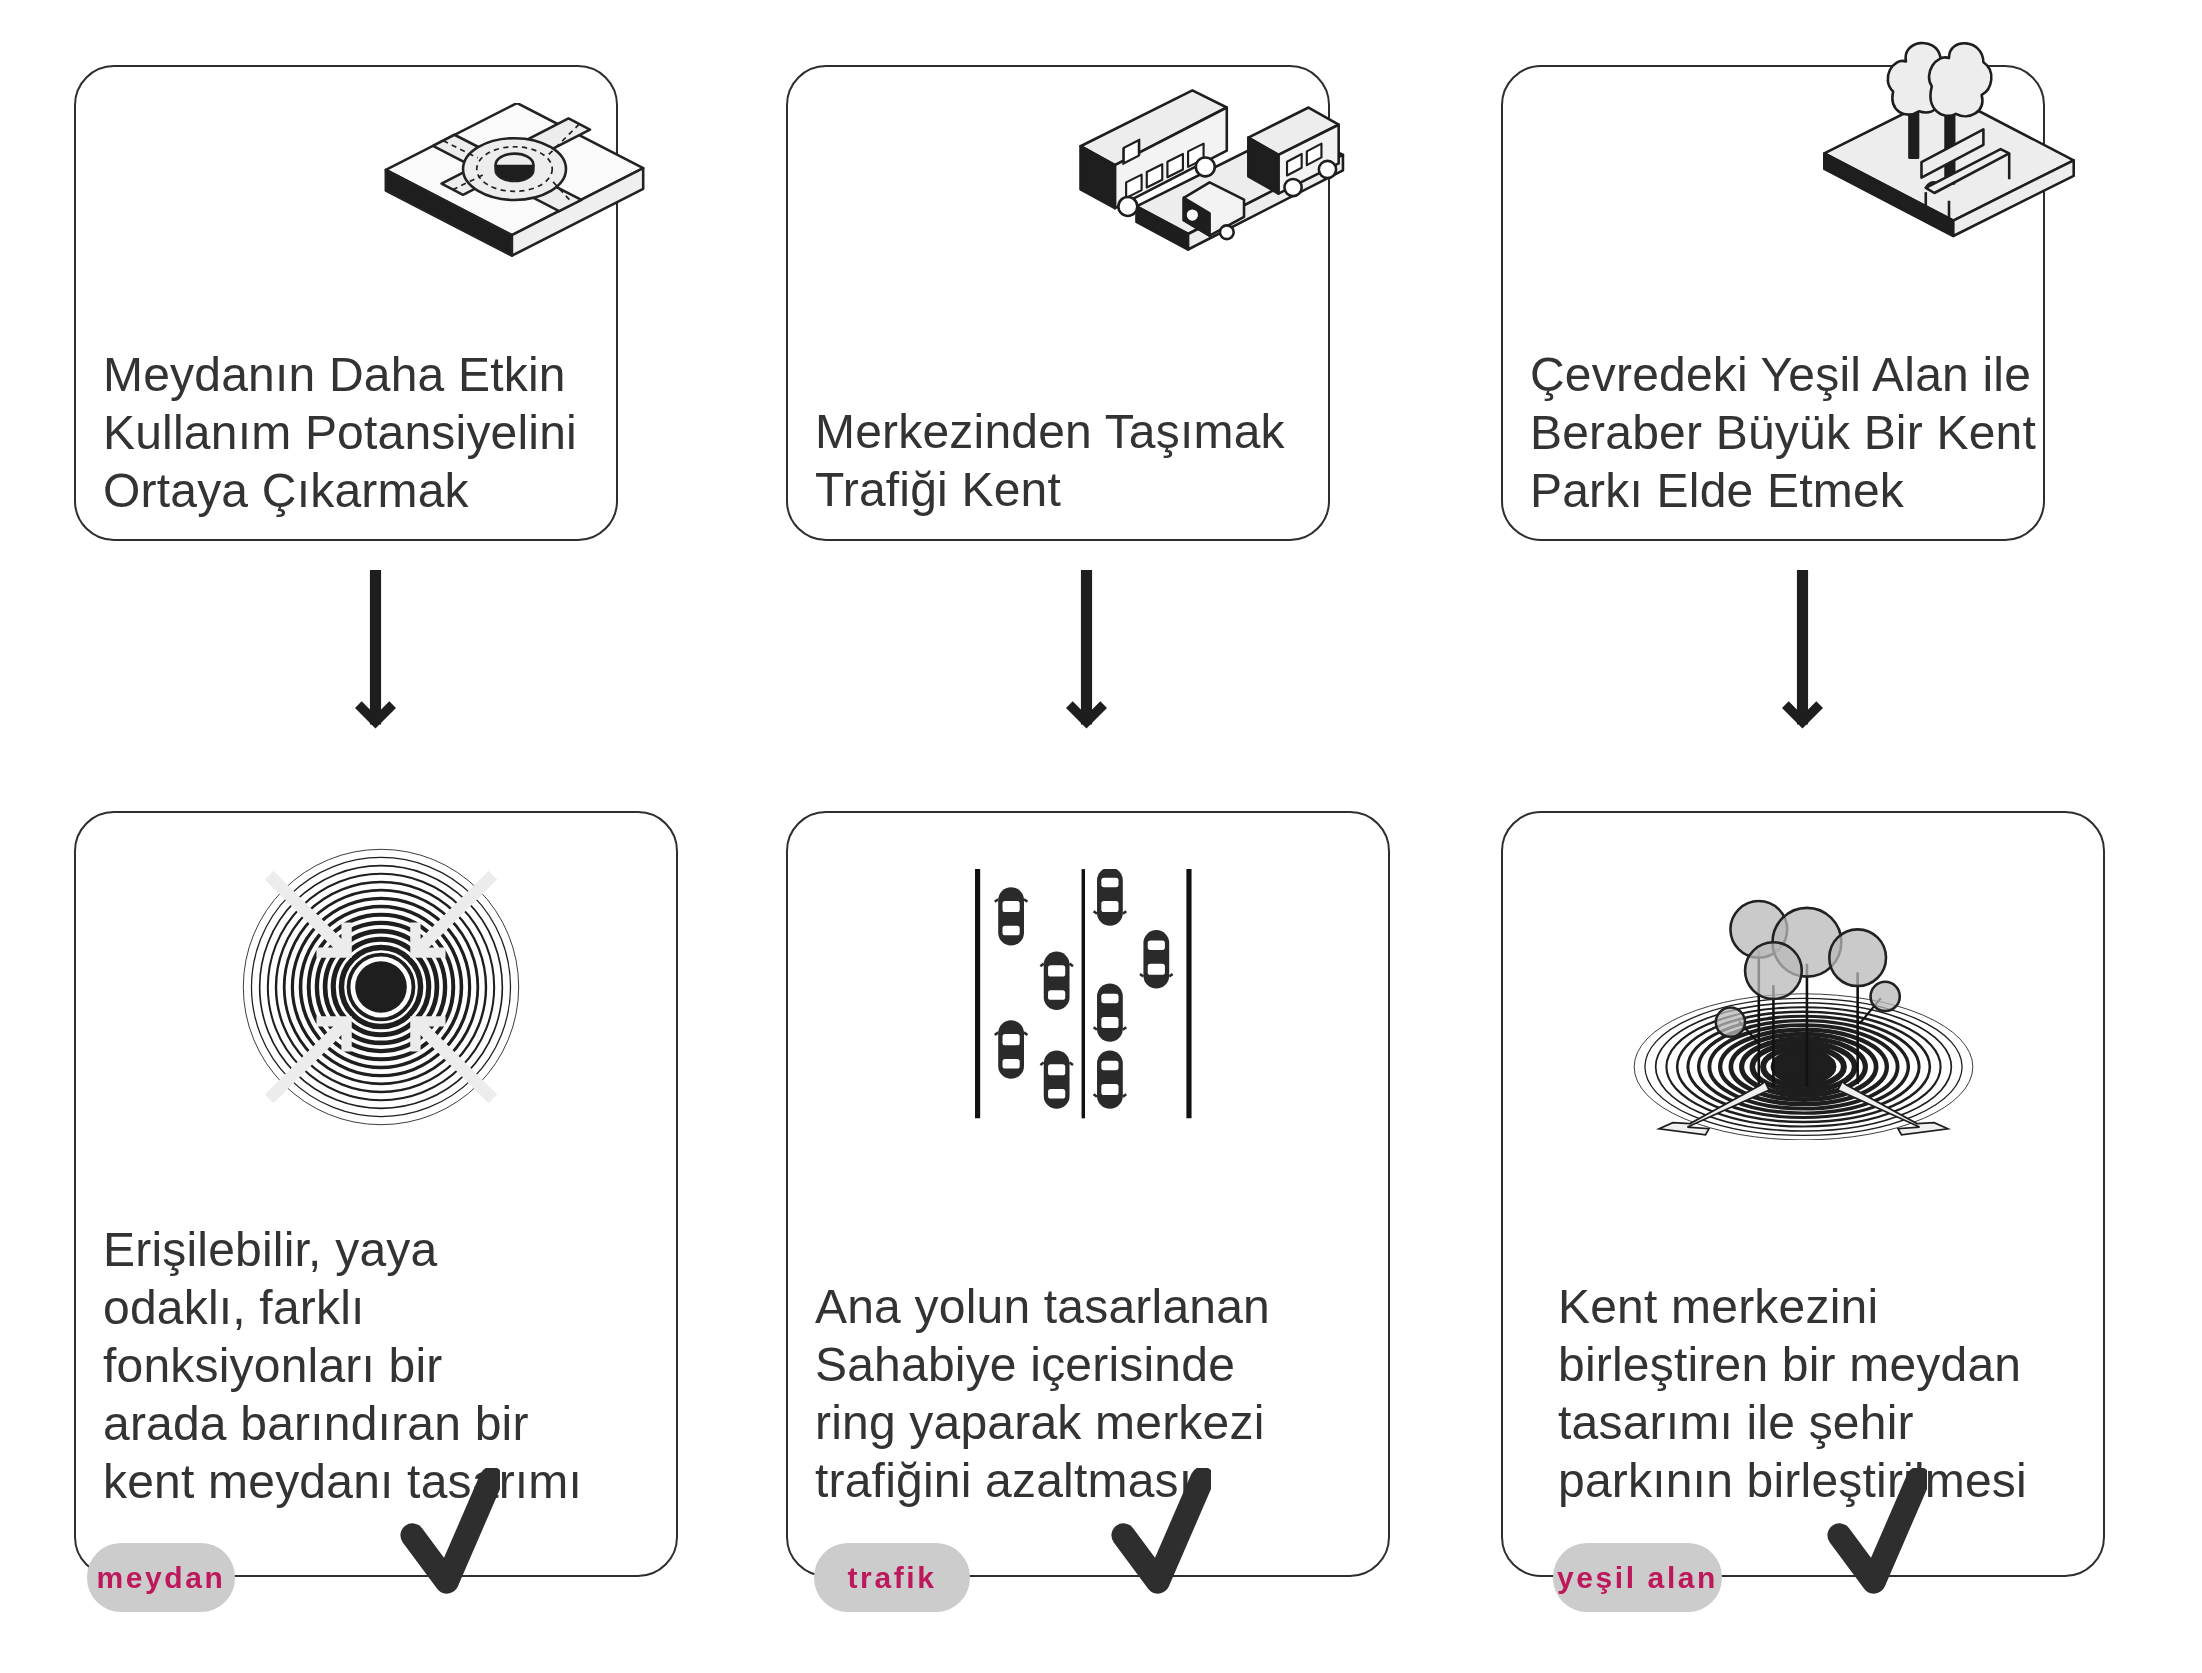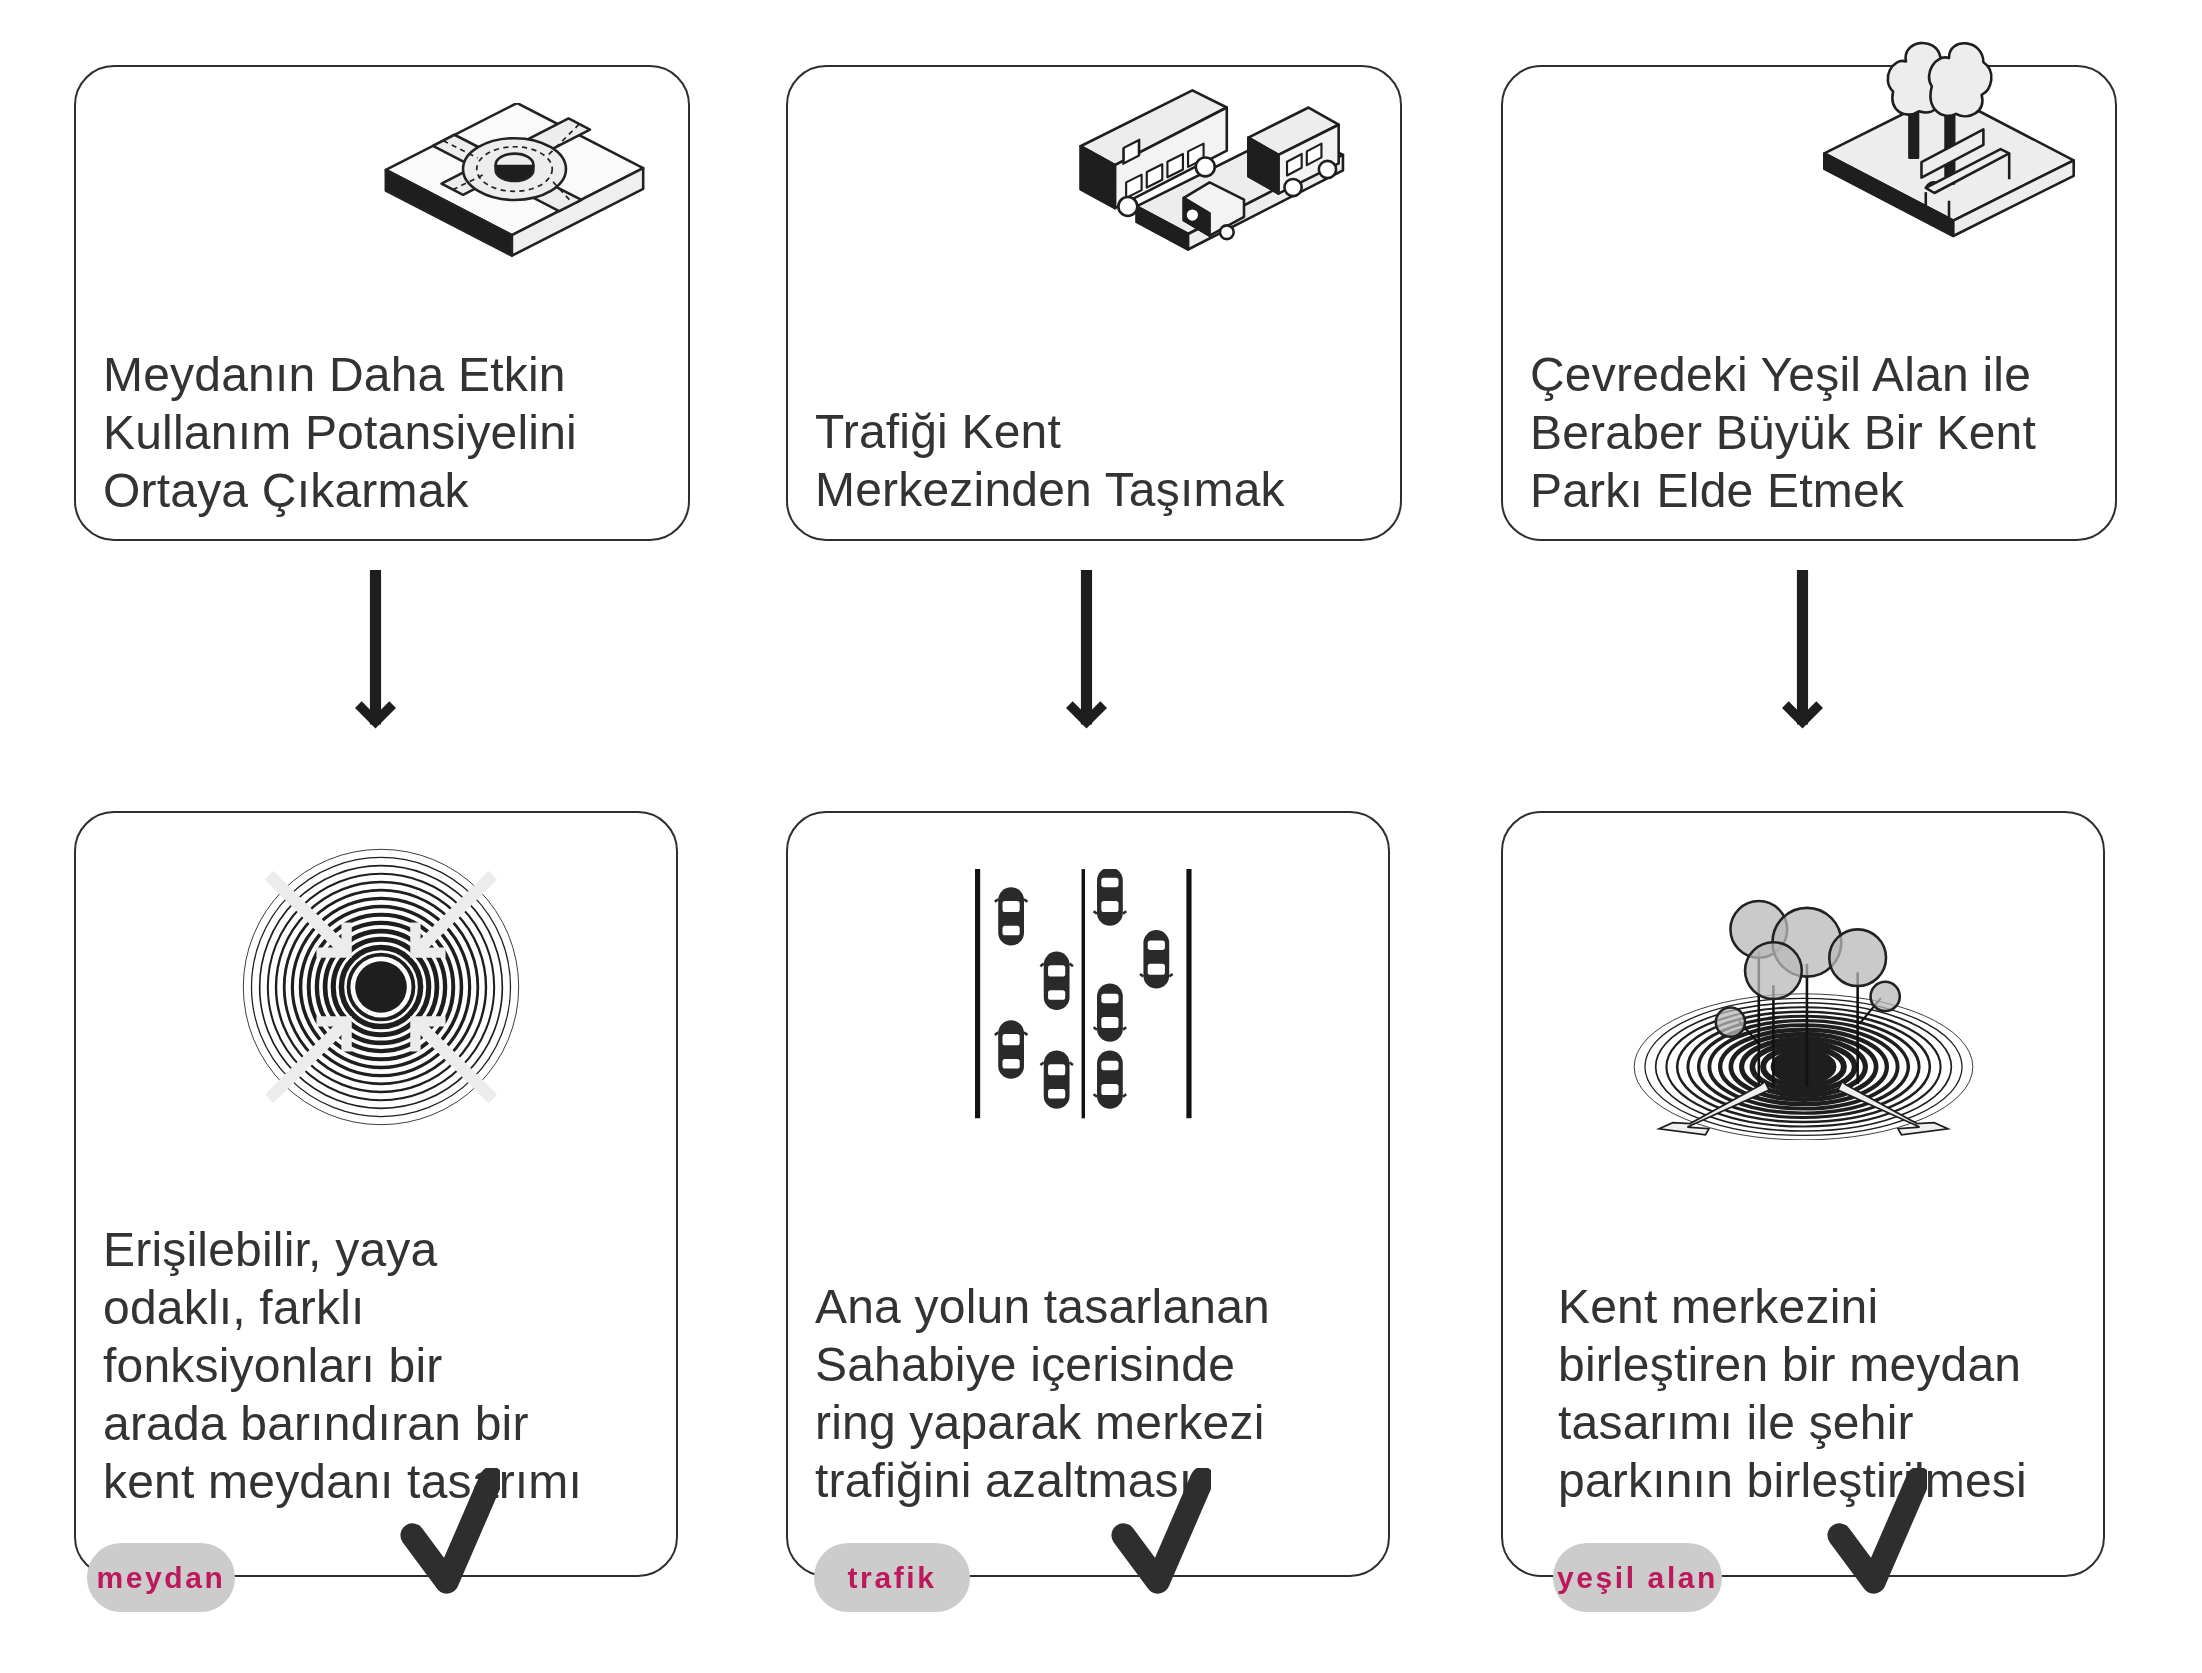--- a/index.html
+++ b/index.html
@@ -1,20 +1,20 @@
 <!DOCTYPE html>
 <html style="font-size:13.8px"><head>
 <meta charset="utf-8">
 <style>
   html, body { margin: 0; padding: 0; background: #ffffff; }
   body { width: 2203px; height: 1673px; position: relative; overflow: hidden;
          font-family: "Liberation Sans", "DejaVu Sans", sans-serif; color: #333333; }
   .card { position: absolute; box-sizing: border-box; border: 2.6px solid #2e2e2e;
           border-radius: 40px; background: #ffffff; }
-  .card.top { top: 65px; height: 476px; width: 616px; }
+  .card.top { top: 65px; height: 476px; width: 544px; }
   .card.bottom { top: 811px; height: 766px; width: 604px; }
   .c1 { left: 74px; } .c2 { left: 786px; } .c3 { left: 1501px; }
   .text { position: absolute; left: 27px; font-size: 48px; line-height: 58px;
           font-weight: 300; color: #333333; letter-spacing: 0.2px; white-space: nowrap; }
   .text .line { display: block; }
   .illus { position: absolute; }
   .arrow { position: absolute; top: 570px; width: 43px; height: 163px; }
   .pill { position: absolute; top: 1543px; height: 69px; border-radius: 34px;
           background: #cccccc; display: flex; align-items: center; justify-content: center;
           font-size: 30px; font-weight: bold; letter-spacing: 2.6px; color: #be185d; z-index: 3; }
@@ -79,22 +79,22 @@
       <circle cx="252" cy="118" r="10" fill="#fff"></circle>
       <circle cx="292" cy="97" r="10" fill="#fff"></circle>
 
       <path d="M125,130 l30,-18 40,20 v20 l-40,22 -30,-18 z" fill="#f3f3f3"></path>
       <path d="M125,130 l30,18 v26 l-30,-18 z" fill="#1e1e1e"></path>
       <circle cx="135" cy="150" r="8" fill="#fff"></circle>
       <circle cx="175" cy="170" r="8" fill="#fff"></circle>
     </g>
   </svg>
   <div class="text" style="top:336px;">
+    <span class="line">Merkezinden Taşımak</span>
     <span class="line">Trafiği Kent</span>
-    <span class="line">Merkezinden Taşımak</span>
   </div>
 </div>
 
 <div class="card top c3">
   <div class="text" style="top:279px;">
     <span class="line">Çevredeki Yeşil Alan ile</span>
     <span class="line">Beraber Büyük Bir Kent</span>
     <span class="line">Parkı Elde Etmek</span>
   </div>
 </div>

